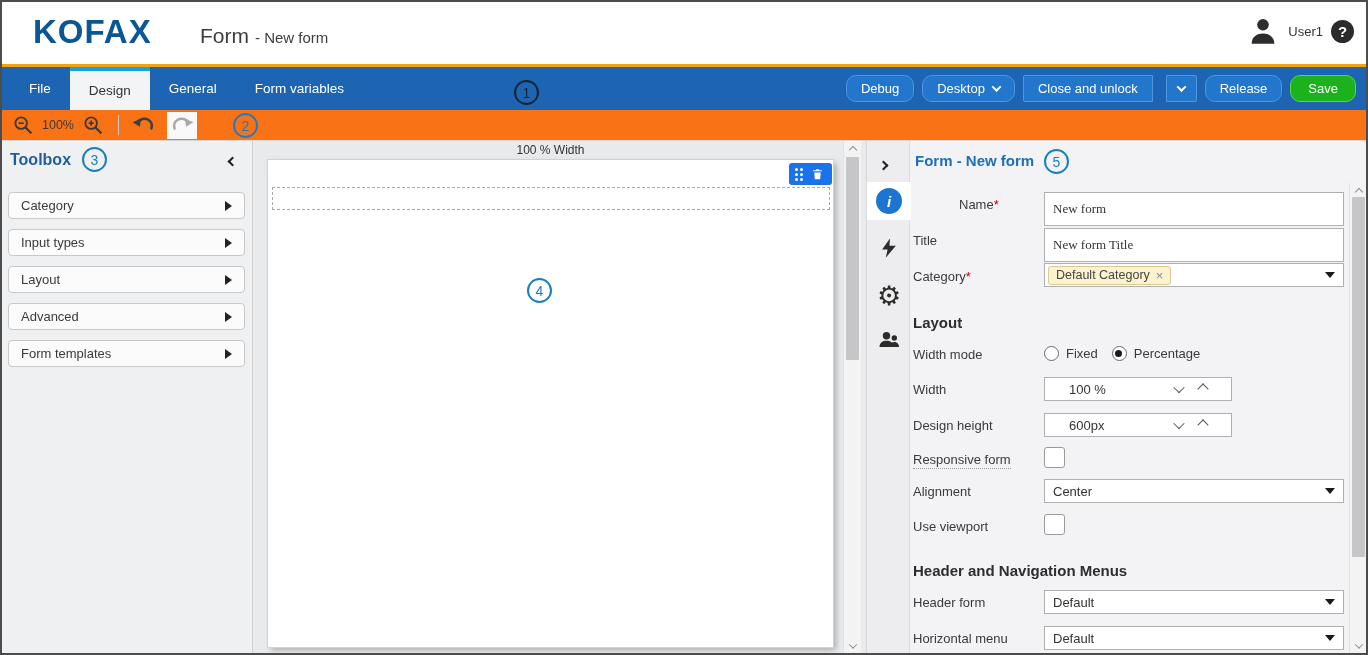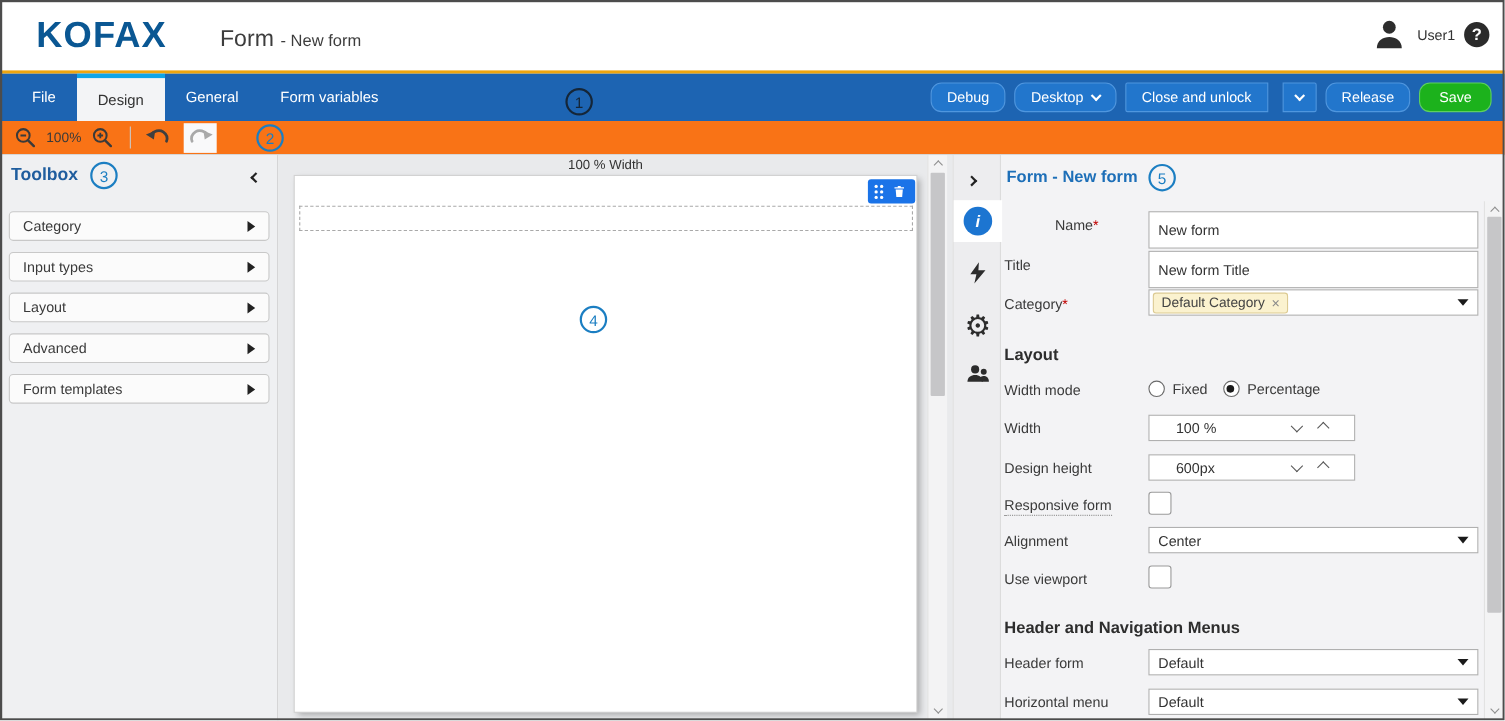--- a/index.html
+++ b/index.html
@@ -105,21 +105,21 @@
                  font-weight:700; display:flex; align-items:center; justify-content:center; font-style:italic; }
   .panel-title { position:absolute; left:48px; top:11px; font-size:15px; font-weight:700; color:#1d6fb8; }
 
   .prow-label { position:absolute; font-size:13px; color:#3a3a3a; }
   .req { color:#c00000; }
   .dotted-u { border-bottom:1px dotted #999; padding-bottom:1px; }
   .sect-head { position:absolute; font-size:15px; font-weight:700; color:#2d2d2d; }
 
   .ctl { position:absolute; background:#fff; border:1px solid #b0b0b0; height:24px; font-size:13px; color:#333;
          display:flex; align-items:center; }
-  input.ctl { padding:16px 8px; outline:none; font-family:Liberation Sans, sans-serif; }
+  input.ctl { padding:16px 8px; outline:none; font-family:Liberation Serif, serif; }
   .ctl-select { padding:0 8px; cursor:pointer; }
   .ctl-select .caret { margin-left:auto; width:0; height:0; border-left:5px solid transparent;
                        border-right:5px solid transparent; border-top:6px solid #1a1a1a; }
   .ctl-spin { padding:0 24px; }
   .ctl-spin .spin-btns { margin-left:auto; display:flex; gap:16px; color:#555; }
   .ctl-spin .spin-btns .chv { width:8px; height:8px; border-width:1.5px; cursor:pointer; }
   .combo { padding:2px 8px 2px 3px; cursor:pointer; }
   .chip { background:#fbf2cf; border:1px solid #dcca92; border-radius:3px; height:19px; display:flex;
           align-items:center; padding:0 7px; font-size:12.5px; color:#444; gap:6px; }
   .chip .x { color:#8a8a8a; font-size:13px; cursor:pointer; }

